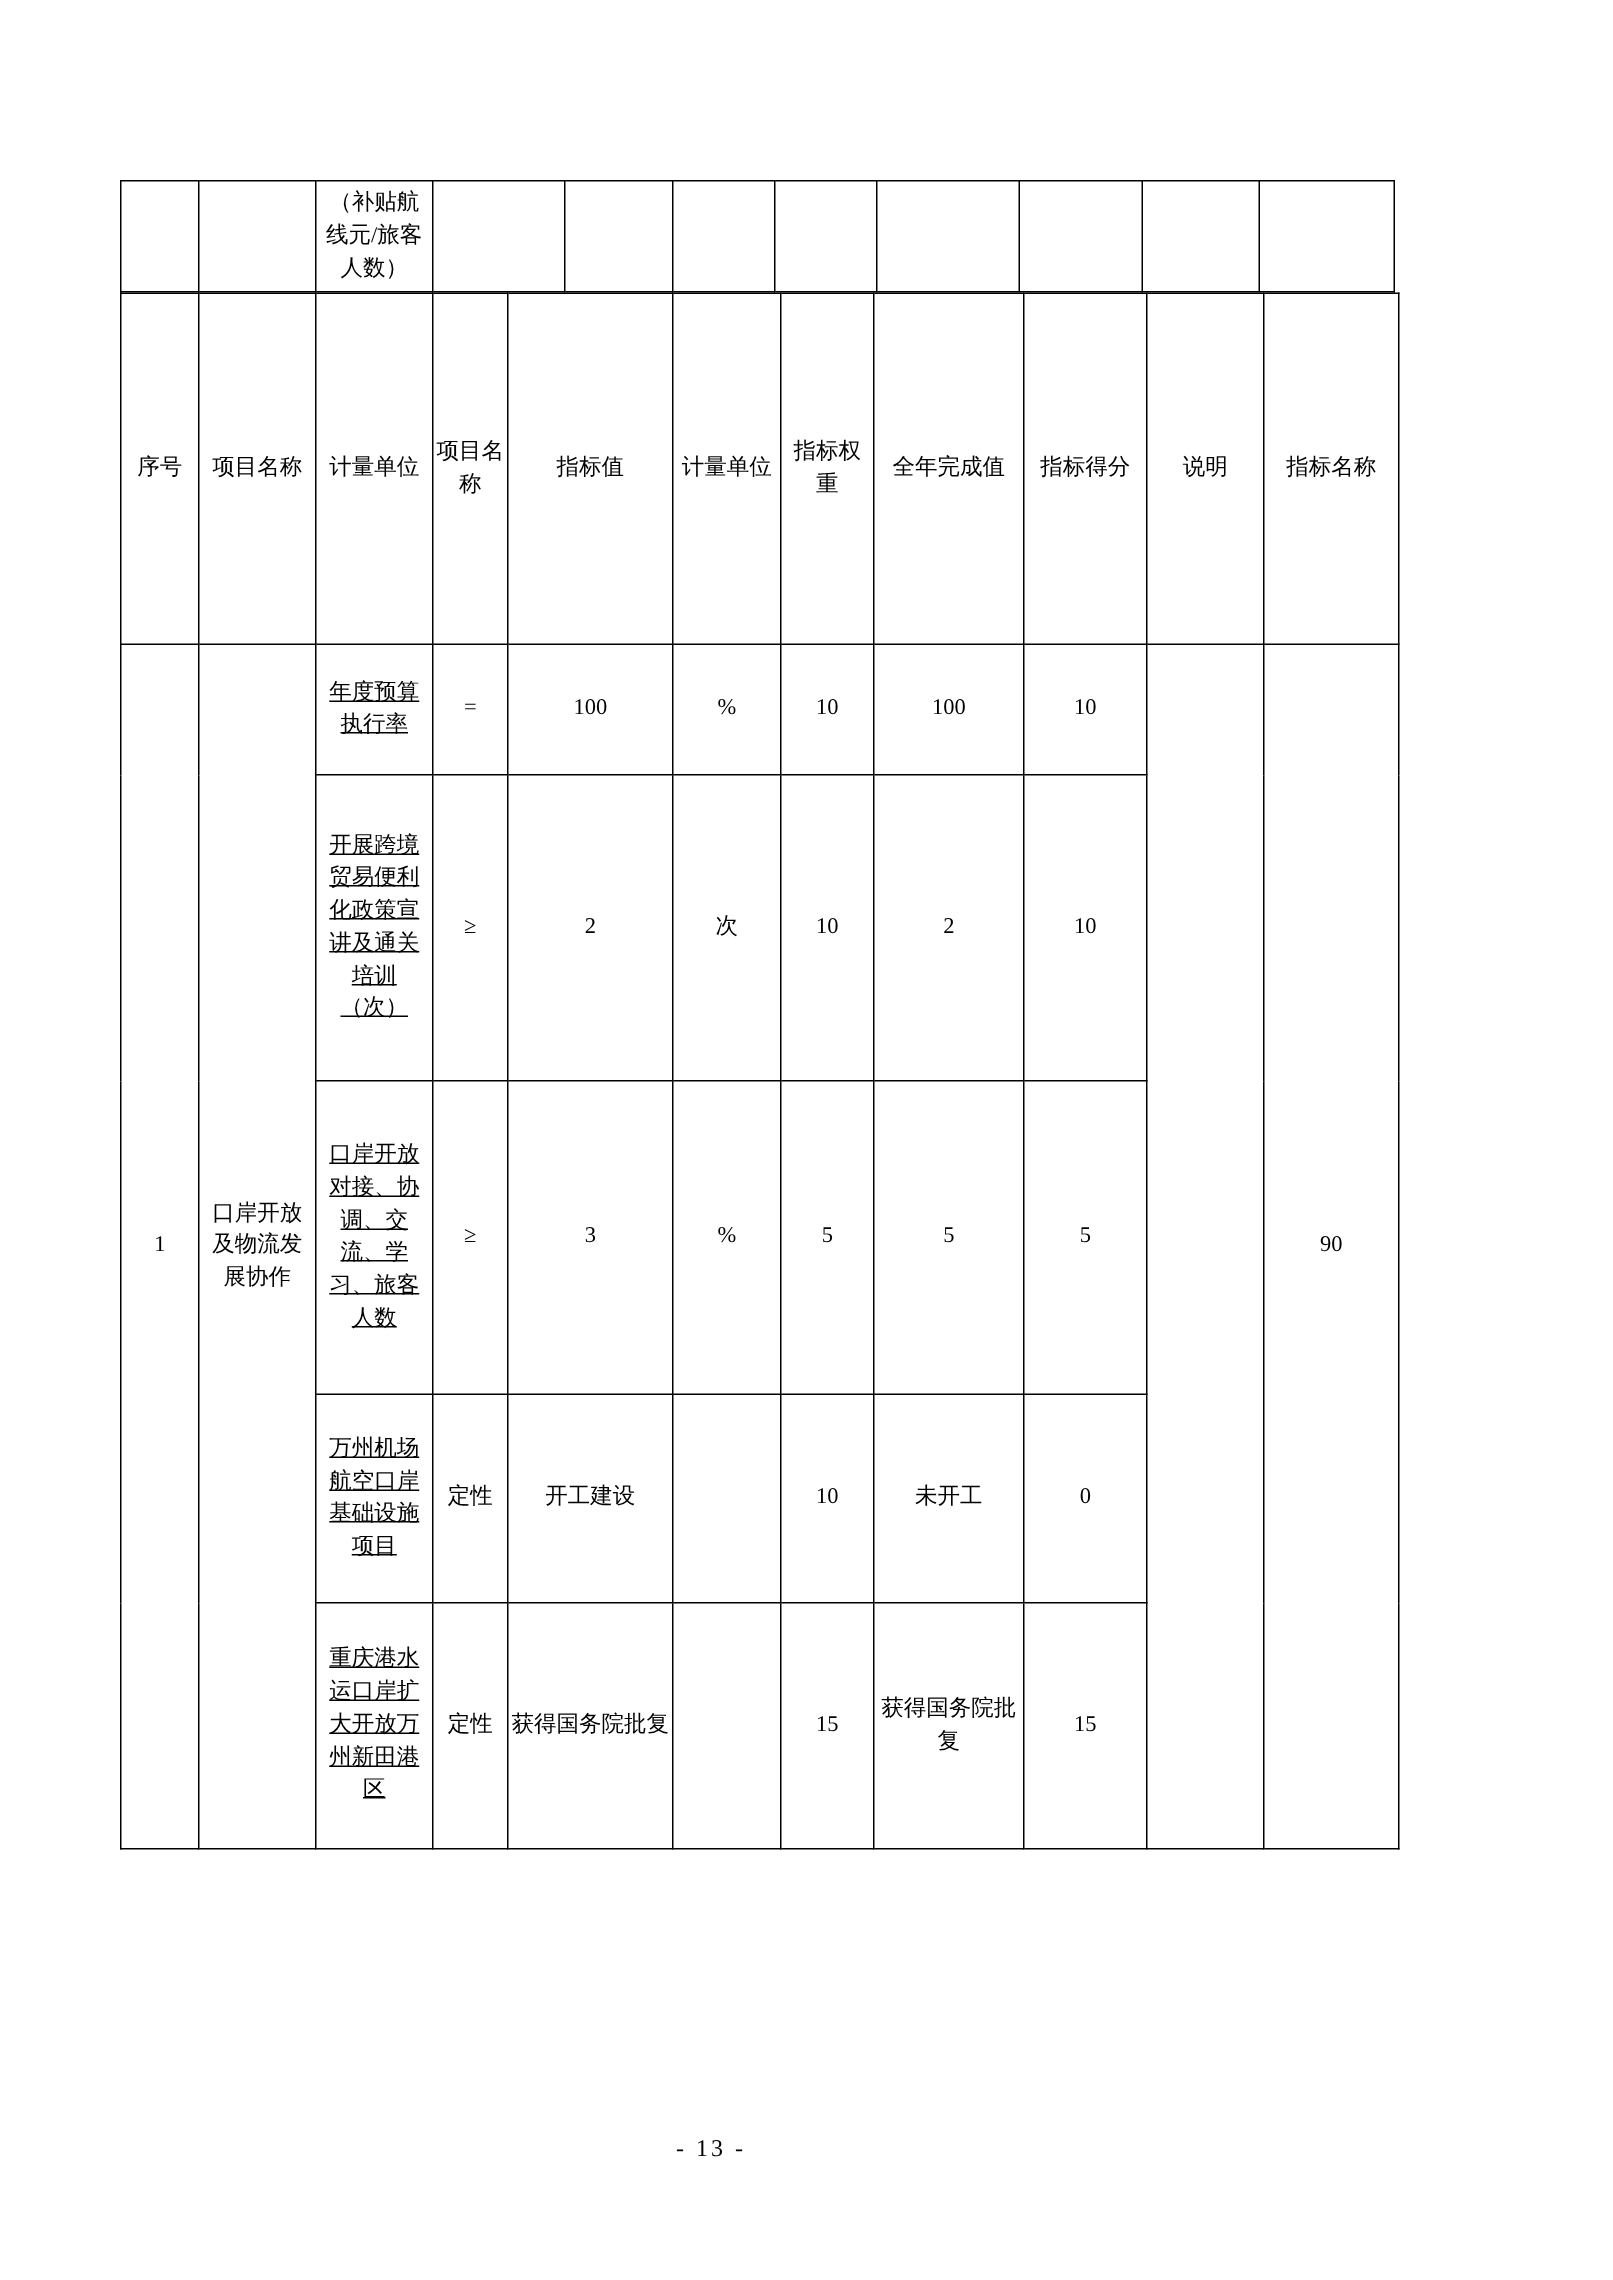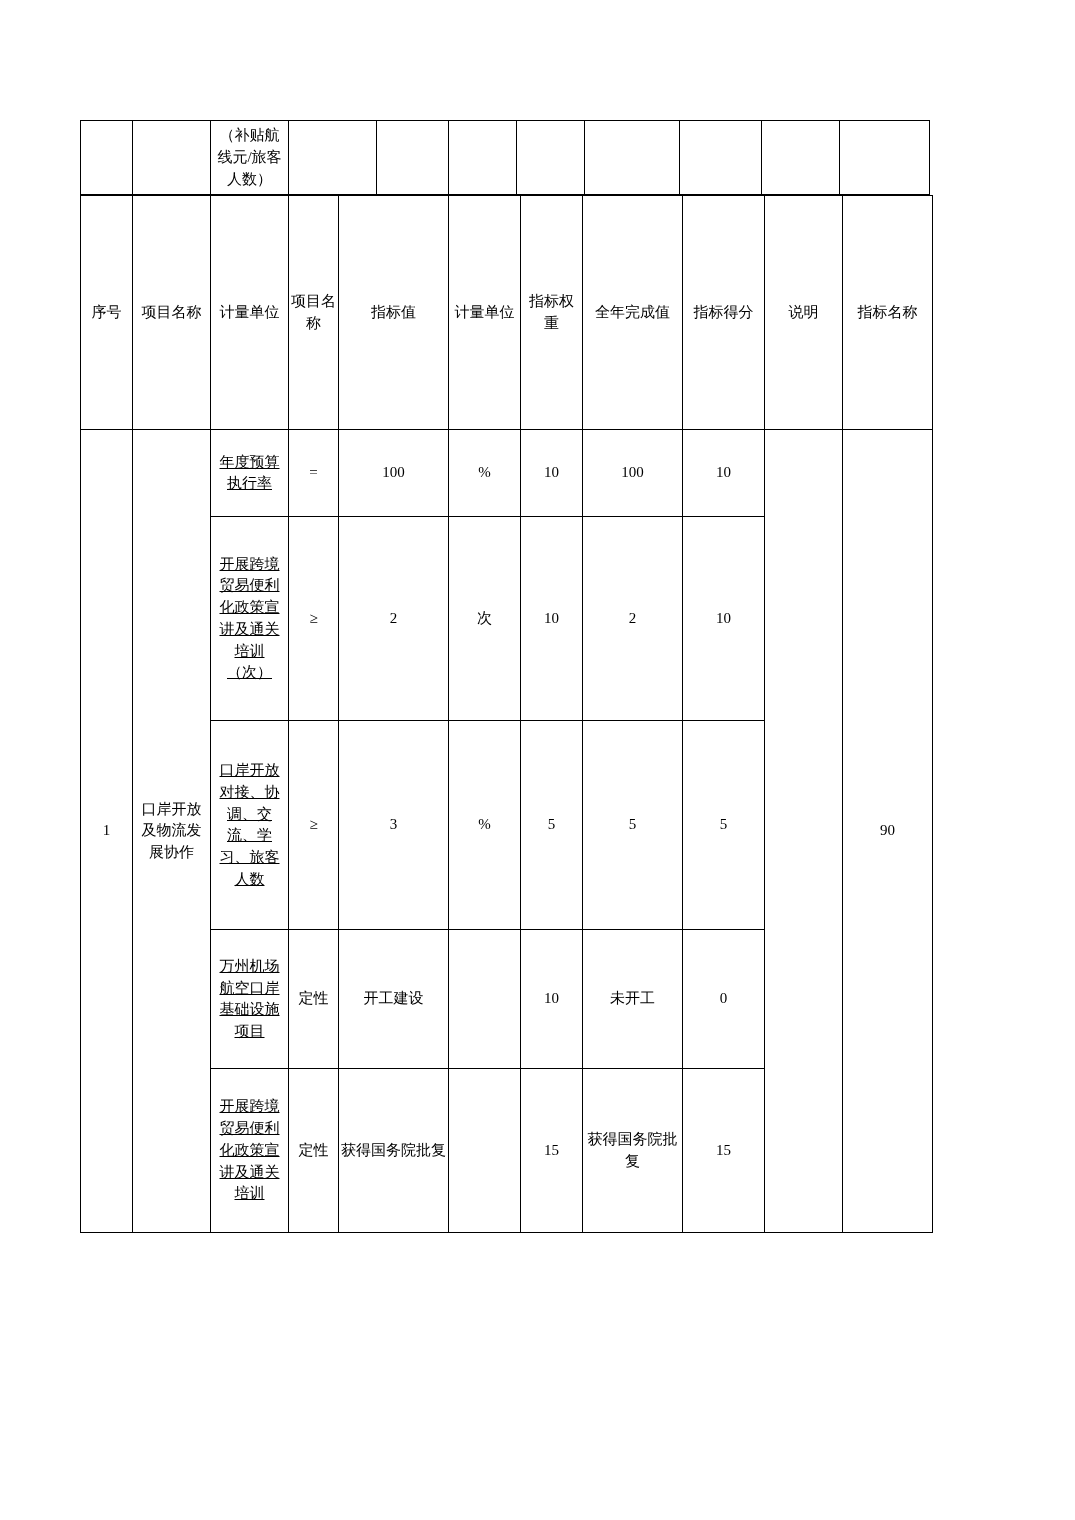--- a/index.html
+++ b/index.html
@@ -198,26 +198,27 @@
       <td class="tight" style="height:130px">万州机场航空口岸基础设施项目</td>
       <td>定性</td>
       <td>开工建设</td>
       <td></td>
       <td>10</td>
       <td>未开工</td>
       <td>0</td>
     </tr>
 
     <tr>
-      <td class="tight" style="height:155px">开展跨境贸易便利化政策宣讲及通关培训</td>
+      <td class="tight" style="height:155px">重庆港水运口岸扩大开放万州新田港区</td>
       <td>定性</td>
       <td>获得国务院批复</td>
       <td></td>
       <td>15</td>
       <td>获得国务院批复</td>
       <td>15</td>
     </tr>
 
   </tbody>
     </table>
 
+  <div class="page-number">- 13 -</div>
 
 </div>
 
 </body></html>

